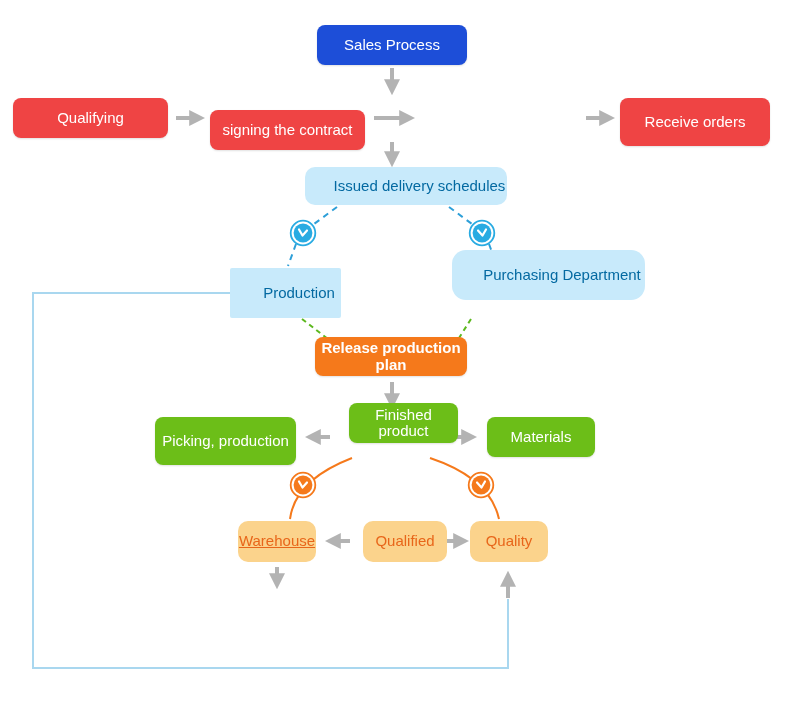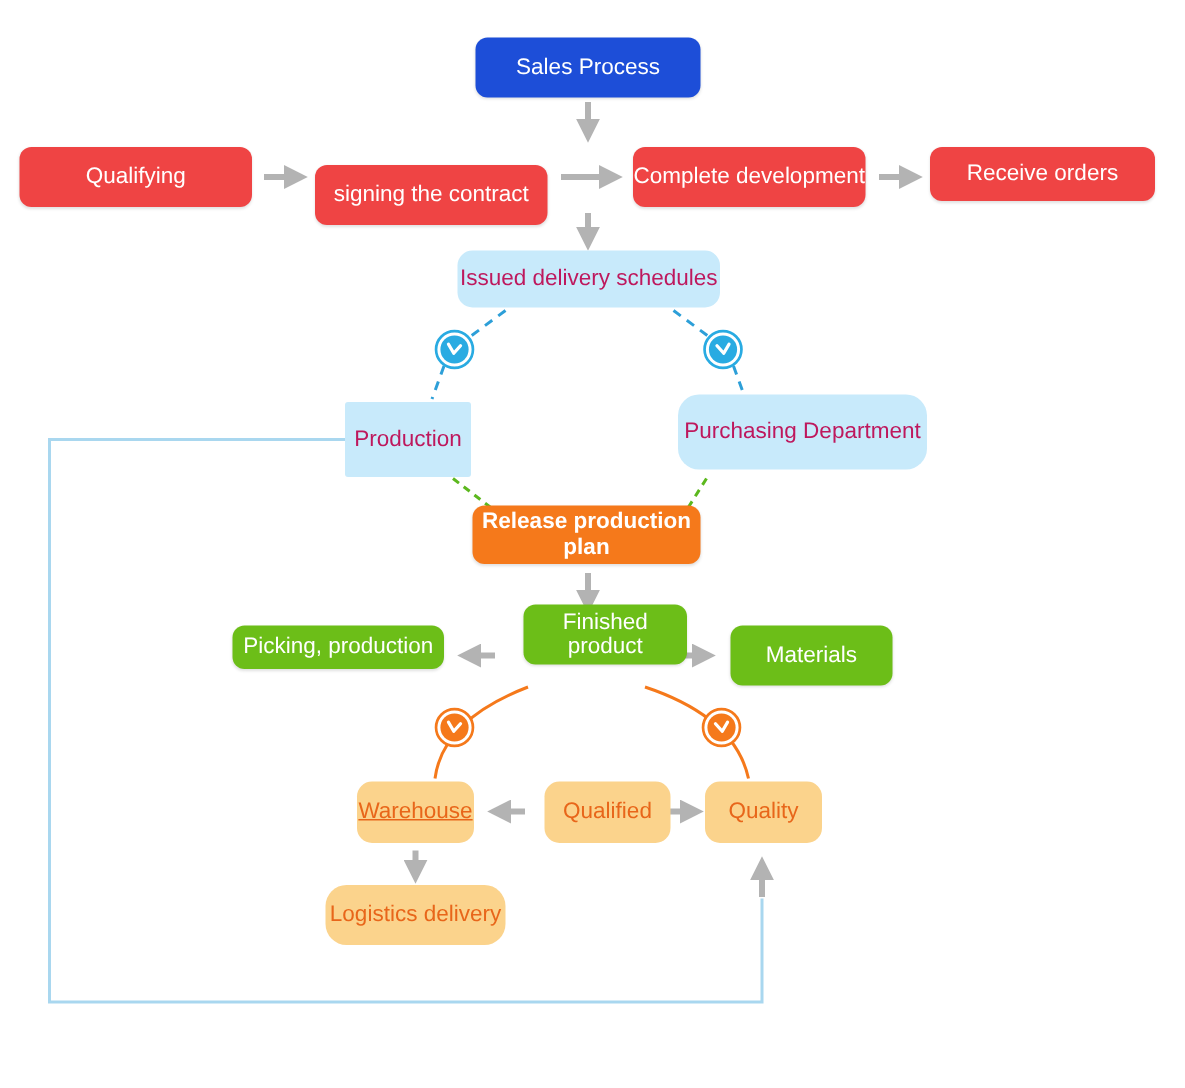--- a/index.html
+++ b/index.html
@@ -4,35 +4,35 @@
 <style>
   html,body{margin:0;padding:0;background:#ffffff;}
   body{font-family:"Liberation Sans",sans-serif;}
   .canvas{position:relative;width:790px;height:725px;background:#ffffff;overflow:hidden;}
   .wires{position:absolute;left:0;top:0;width:790px;height:725px;pointer-events:none;}
   .node{position:absolute;display:flex;align-items:center;justify-content:center;
         font-size:15px;line-height:1.1;text-align:center;border-radius:8px;
         box-shadow:0 1px 2px rgba(0,0,0,0.12);}
   .red{background:#1d4ed8;color:#ffffff;}
   .blue{background:#ef4444;color:#ffffff;}
-  .lblue{background:#c8eafb;color:#be185d;box-shadow:none;}
+  .lblue{background:#c8eafb;color:#0369a1;box-shadow:none;padding-left:27px;}
   .orange{background:#f5791b;color:#ffffff;font-weight:bold;}
   .green{background:#6cbe18;color:#ffffff;}
   .lorange{background:#fbd38c;color:#e8661a;box-shadow:none;}
 
   #sales      {left:317px;top:25px;  width:150px;height:40px;}
   #qualifying {left:13px; top:98px;  width:155px;height:40px;}
   #signing    {left:210px;top:110px;  width:155px;height:40px;}
   #complete   {left:422px;top:98px;  width:155px;height:40px;}
-  #receive    {left:620px;top:98px;  width:150px;height:36px;}
+  #receive    {left:620px;top:98px;  width:150px;height:48px;}
   #issued     {left:305px;top:167px; width:175px;height:38px;border-radius:10px;}
   #production {left:230px;top:268px; width:84px;height:50px;border-radius:2px;}
-  #purchasing {left:452px;top:263px; width:166px;height:50px;border-radius:14px;}
+  #purchasing {left:452px;top:250px; width:166px;height:50px;border-radius:14px;}
   #release    {left:315px;top:337px; width:152px;height:39px;}
-  #picking    {left:155px;top:417px; width:141px;height:29px;}
+  #picking    {left:155px;top:417px; width:141px;height:48px;}
   #finished   {left:337px;top:403px; width:109px;height:40px;margin-left:12px;}
   #materials  {left:487px;top:417px; width:108px;height:40px;}
   #warehouse  {left:238px;top:521px; width:78px; height:41px;border-radius:10px;text-decoration:underline;}
   #qualified  {left:363px;top:521px; width:84px; height:41px;border-radius:10px;}
   #quality    {left:470px;top:521px; width:78px; height:41px;border-radius:10px;}
   #logistics  {left:217px;top:590px; width:120px;height:40px;border-radius:14px;}
 
   .clock{position:absolute;width:28px;height:28px;}
   #clock-blue-left   {left:289px;top:219px;}
   #clock-blue-right  {left:468px;top:219px;}
@@ -76,37 +76,35 @@
     <line x1="471" y1="319" x2="459" y2="338" stroke="#5cb81e" stroke-width="2" stroke-dasharray="5 4"></line>
 
     <path d="M352,458 Q295,480 290,519" fill="none" stroke="#f5791b" stroke-width="2"></path>
     <path d="M430,458 Q490,478 499,519" fill="none" stroke="#f5791b" stroke-width="2"></path>
   </svg>
 
   <div class="node red" id="sales">Sales Process</div>
 
   <div class="node blue" id="qualifying">Qualifying</div>
   <div class="node blue" id="signing">signing the contract</div>
-  <div class="node blue" id="complete">Complete development</div>
   <div class="node blue" id="receive">Receive orders</div>
 
   <div class="node lblue" id="issued">Issued delivery schedules</div>
   <div class="node lblue" id="production">Production</div>
   <div class="node lblue" id="purchasing">Purchasing Department</div>
 
   <div class="node orange" id="release">Release production plan</div>
 
   <div class="node green" id="picking">Picking, production</div>
   <div class="node green" id="finished">Finished product</div>
   <div class="node green" id="materials">Materials</div>
 
   <div class="node lorange" id="warehouse">Warehouse</div>
   <div class="node lorange" id="qualified">Qualified</div>
   <div class="node lorange" id="quality">Quality</div>
-  <div class="node lorange" id="logistics">Logistics delivery</div>
 
   <div class="clock" id="clock-blue-left">
     <svg viewBox="0 0 28 28" width="28" height="28">
       <circle cx="14" cy="14" r="12.3" fill="#ffffff" stroke="#29abe2" stroke-width="1.8"></circle>
       <circle cx="14" cy="14" r="9.4" fill="#29abe2"></circle>
       <polyline points="10,10.5 13.5,16.5 18,11.5" fill="none" stroke="#ffffff" stroke-width="2.2" stroke-linecap="round" stroke-linejoin="round"></polyline>
     </svg>
   </div>
   <div class="clock" id="clock-blue-right">
     <svg viewBox="0 0 28 28" width="28" height="28">

